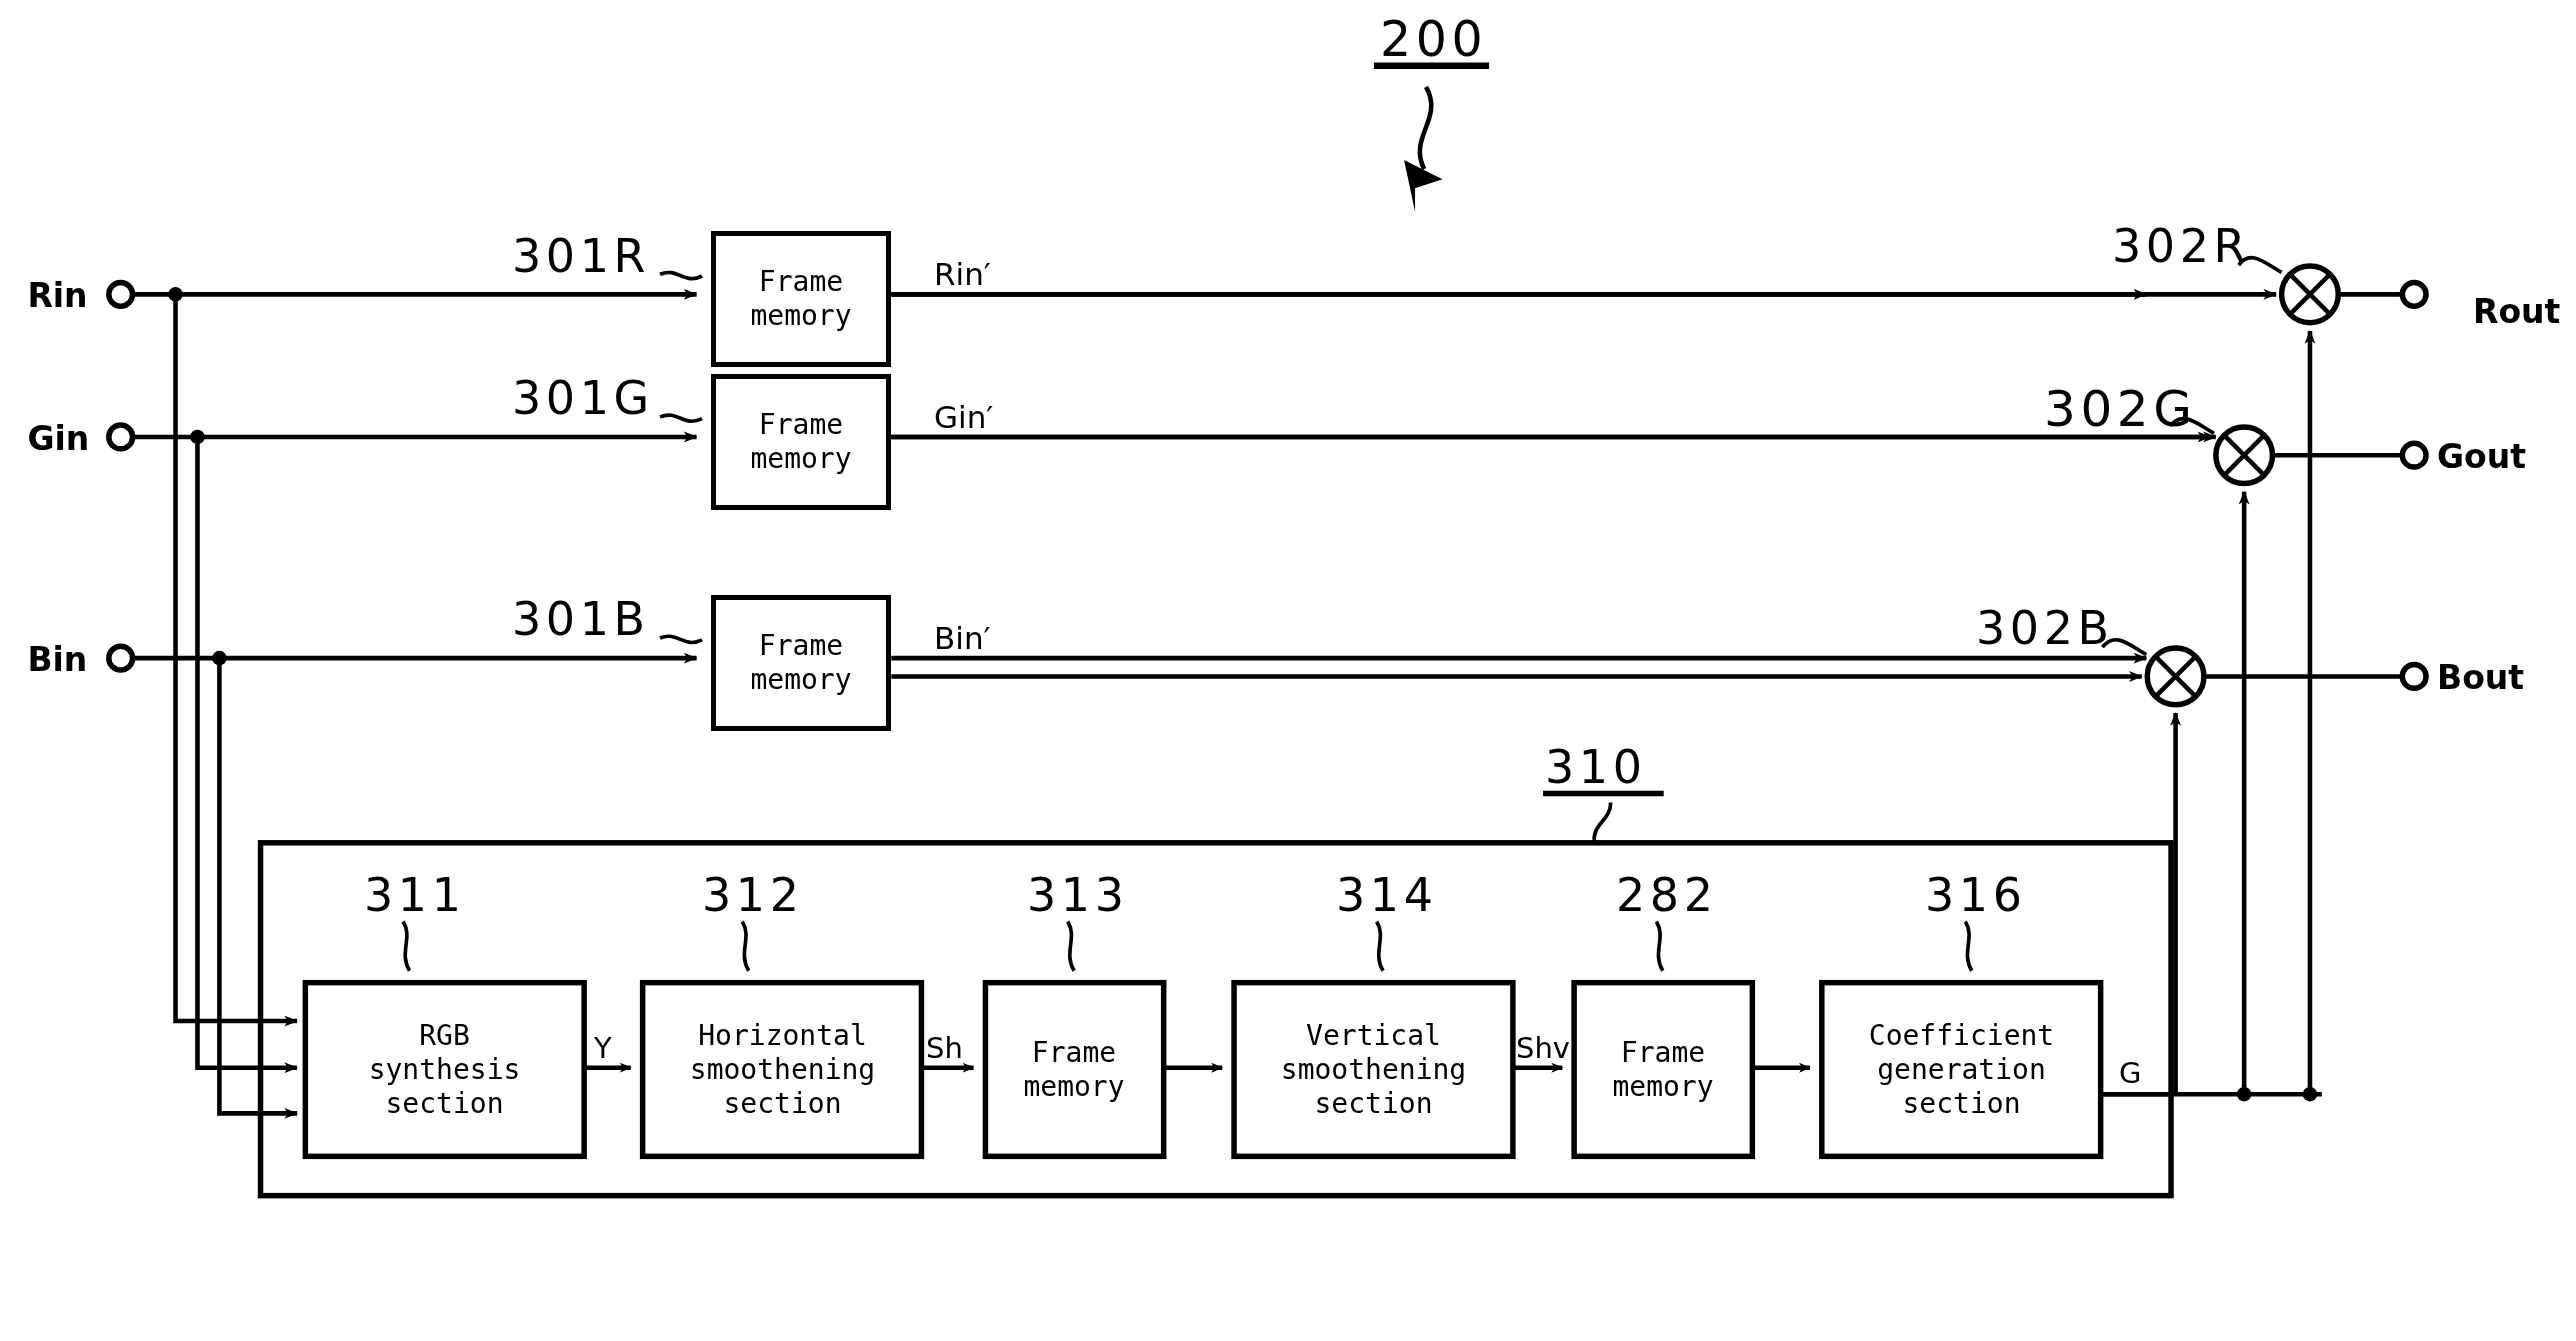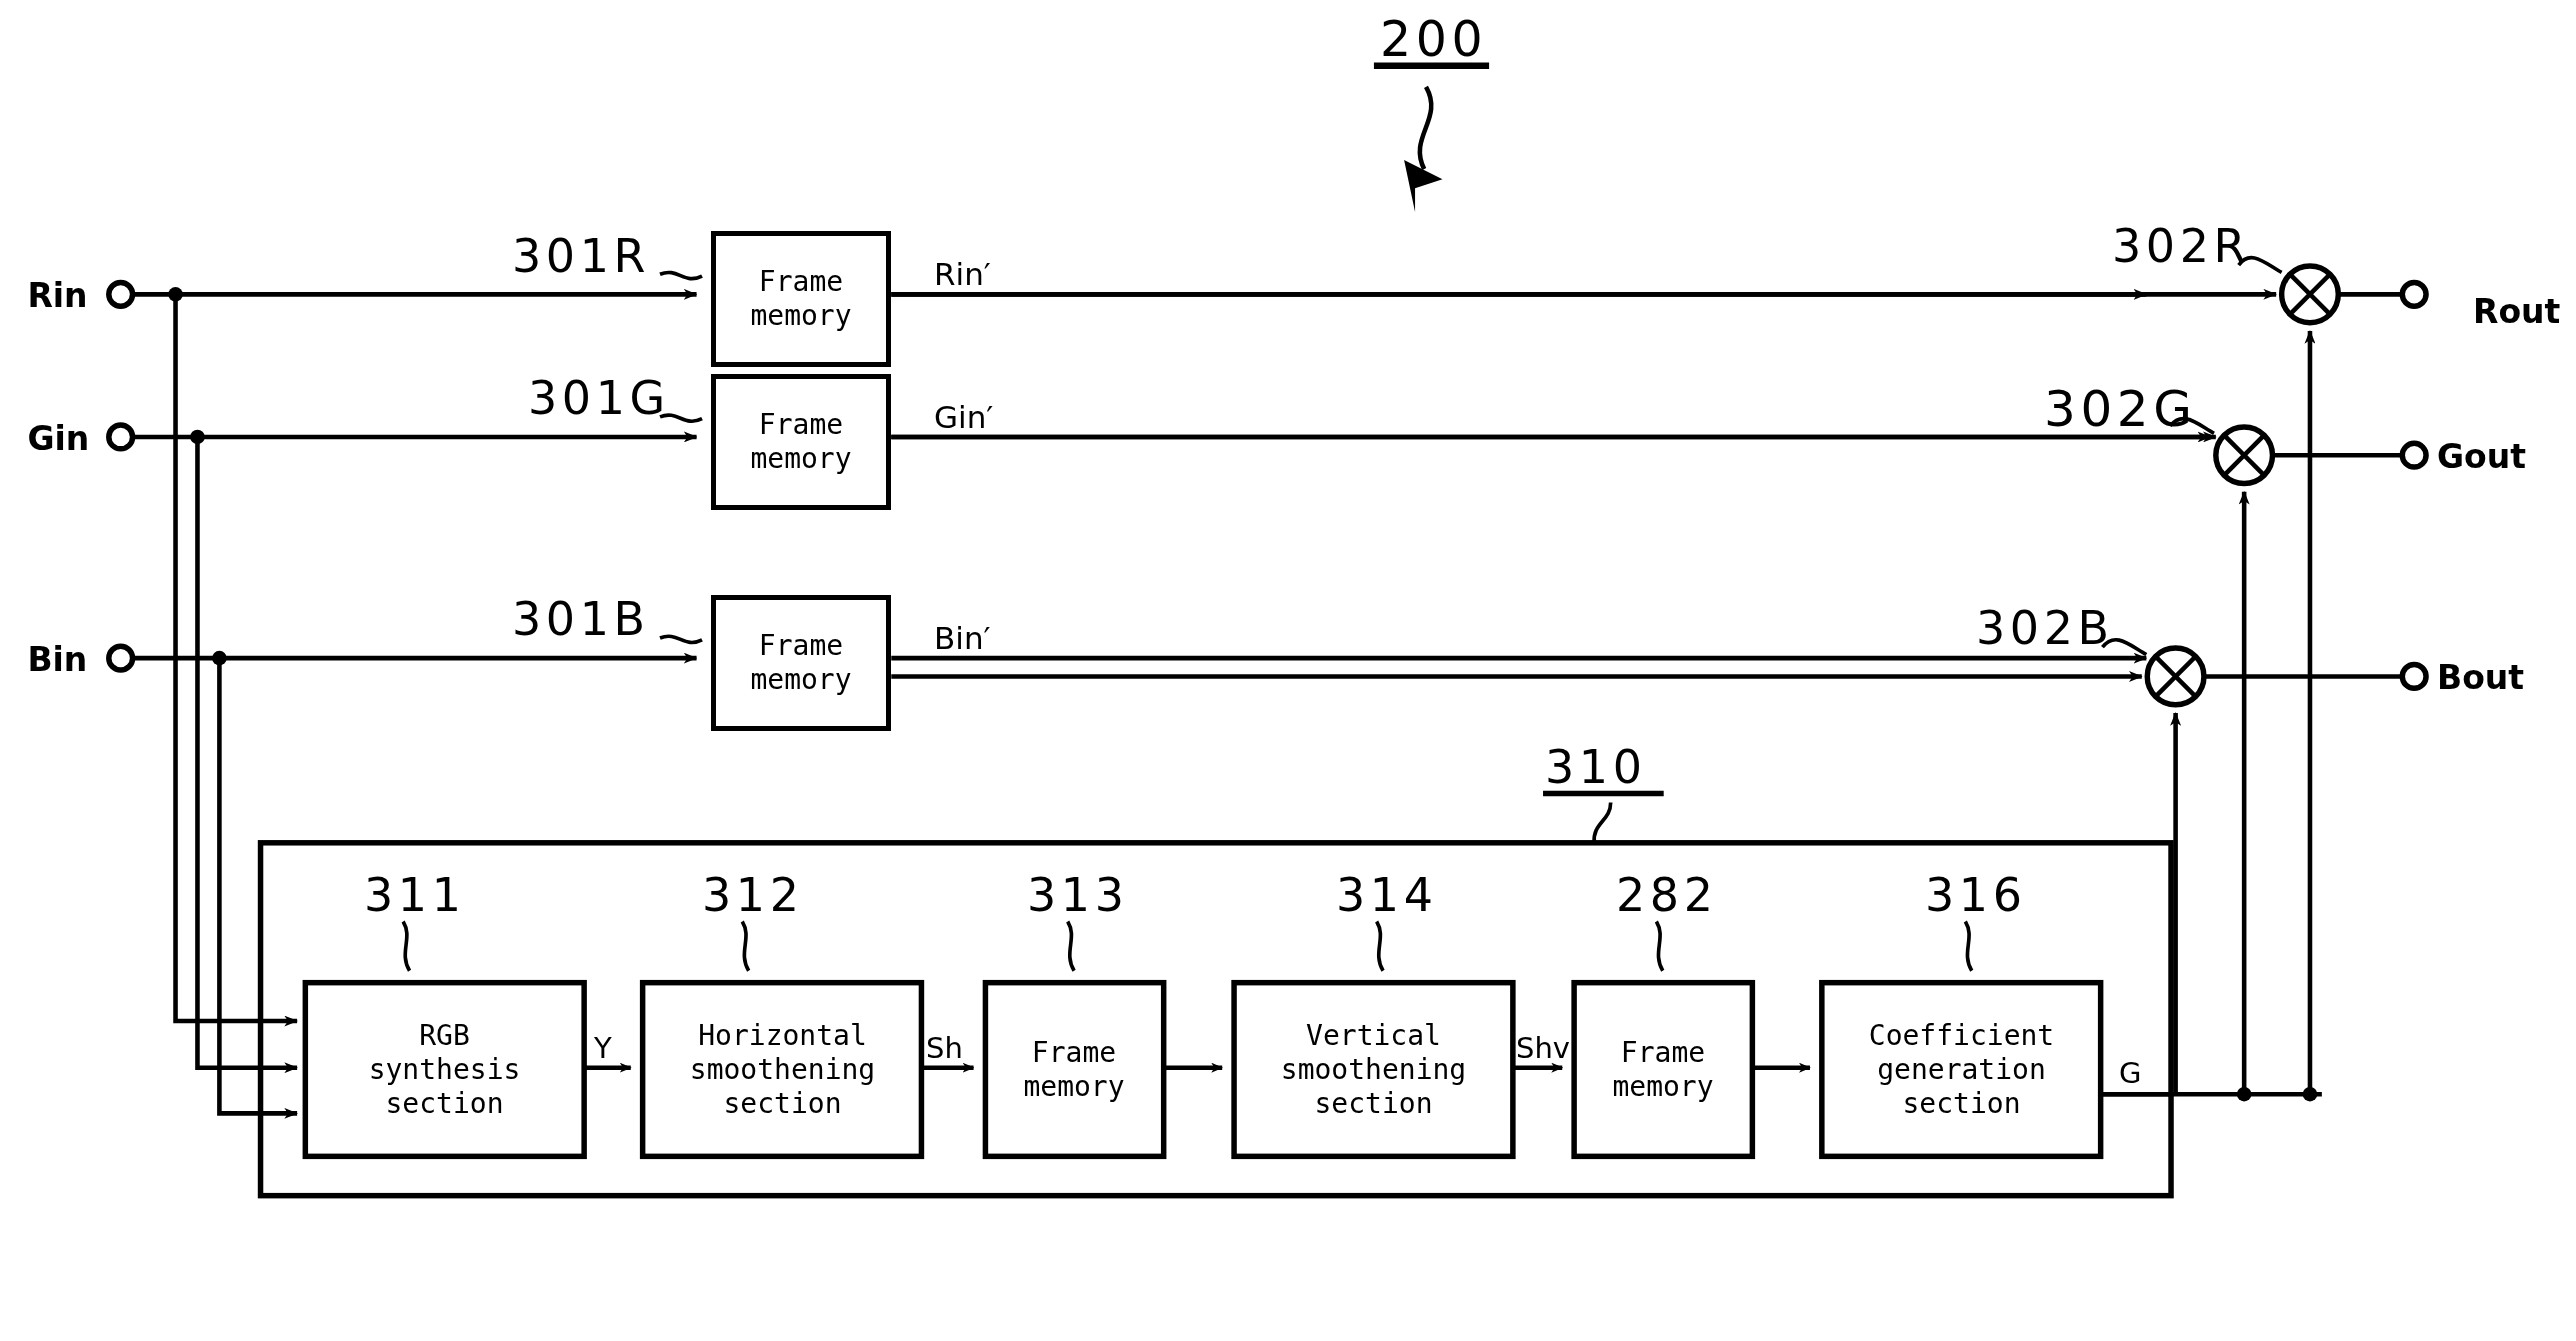--- a/index.html
+++ b/index.html
@@ -132,21 +132,21 @@
 
 <div class="portlbl" style="left:27.4px;top:276px;font-size:33px;">Rin</div>
 <div class="portlbl" style="left:27.4px;top:419px;font-size:33px;">Gin</div>
 <div class="portlbl" style="left:27.4px;top:640px;font-size:33px;">Bin</div>
 
 <div class="portlbl" style="left:2437px;top:292px;font-size:33px;margin-left:36px;">Rout</div>
 <div class="portlbl" style="left:2437px;top:437px;font-size:33px;">Gout</div>
 <div class="portlbl" style="left:2437px;top:658px;font-size:33px;">Bout</div>
 
 <div class="refnum" style="left:512px;top:229px;font-size:46px;">301R</div>
-<div class="refnum" style="left:512px;top:371px;font-size:46px;margin-left:16px;">301G</div>
+<div class="refnum" style="left:512px;top:371px;font-size:46px;">301G</div>
 <div class="refnum" style="left:512px;top:592px;font-size:46px;">301B</div>
 
 <div class="blocktext" style="left:711px;top:231px;width:180px;height:136px;font-size:28px;
             border:5.5px solid #000;background:#fff;box-sizing:border-box;
             display:flex;align-items:center;justify-content:center;">Frame
 memory</div>
 <div class="blocktext" style="left:711px;top:374px;width:180px;height:136px;font-size:28px;
             border:5.5px solid #000;background:#fff;box-sizing:border-box;
             display:flex;align-items:center;justify-content:center;">Frame
 memory</div>

